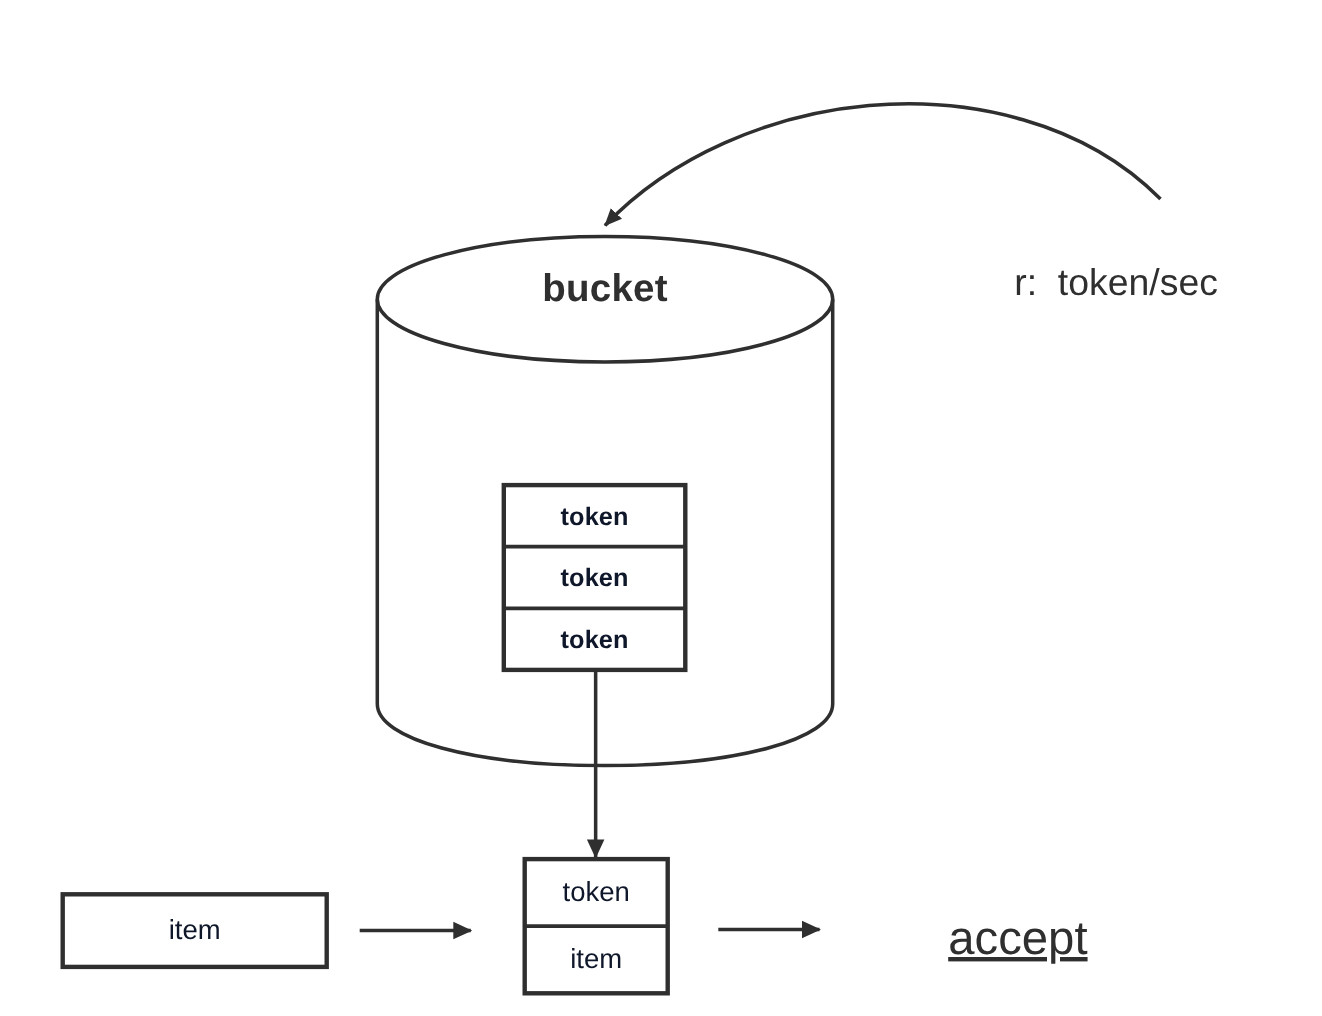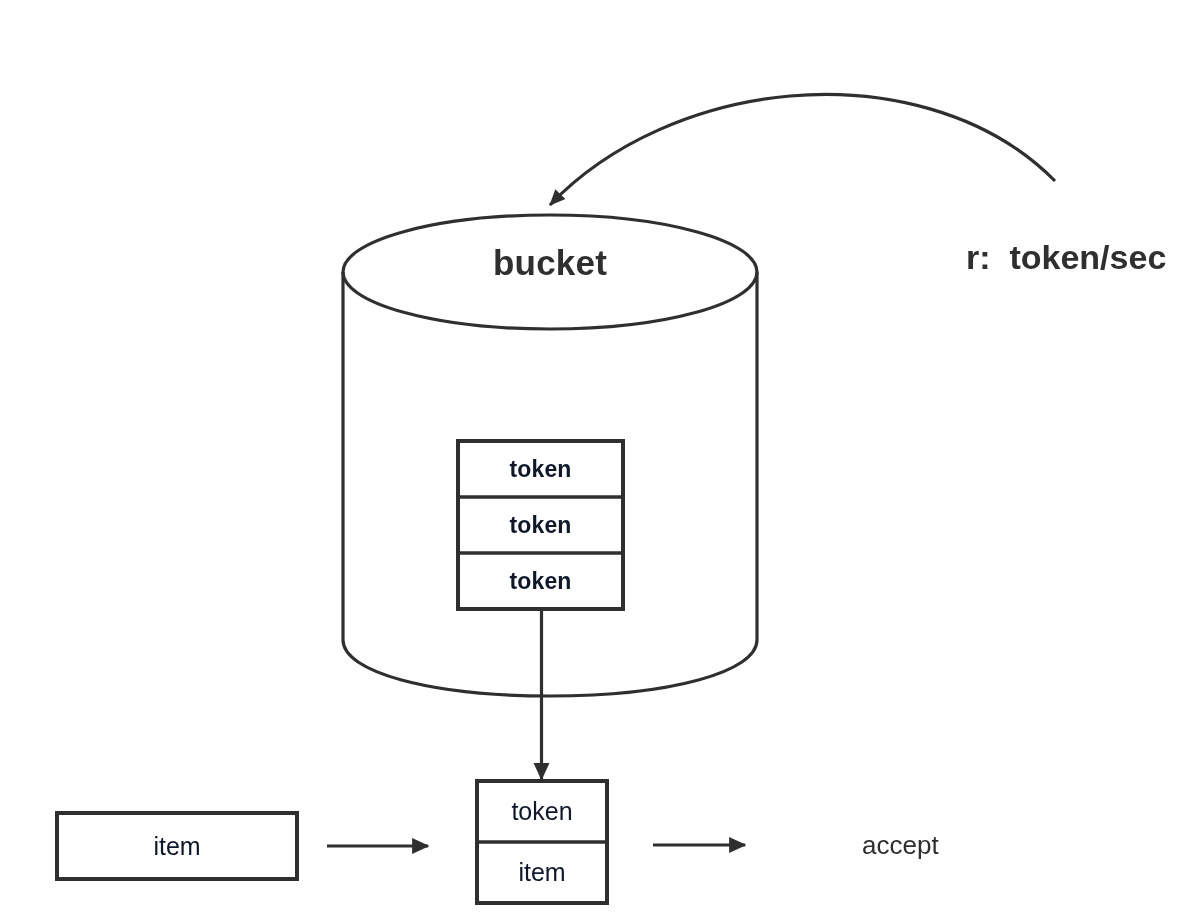--- a/index.html
+++ b/index.html
@@ -60,26 +60,26 @@
     font-size: 23px;
     font-weight: bold;
     letter-spacing: 0.1px;
   }
   .lbl-plain {
     font-size: 25px;
     font-weight: normal;
   }
   .lbl-rate {
     font-size: 34px;
-    font-weight: bold;
-    margin-left: 44px;
+    font-weight: normal;
   }
   .lbl-accept {
-    font-size: 26px;
+    font-size: 43px;
     font-weight: normal;
+    text-decoration: underline;
   }
   .center-box {
     position: absolute;
     display: flex;
     align-items: center;
     justify-content: center;
     color: #0f172a;
     white-space: pre;
   }
 </style>

